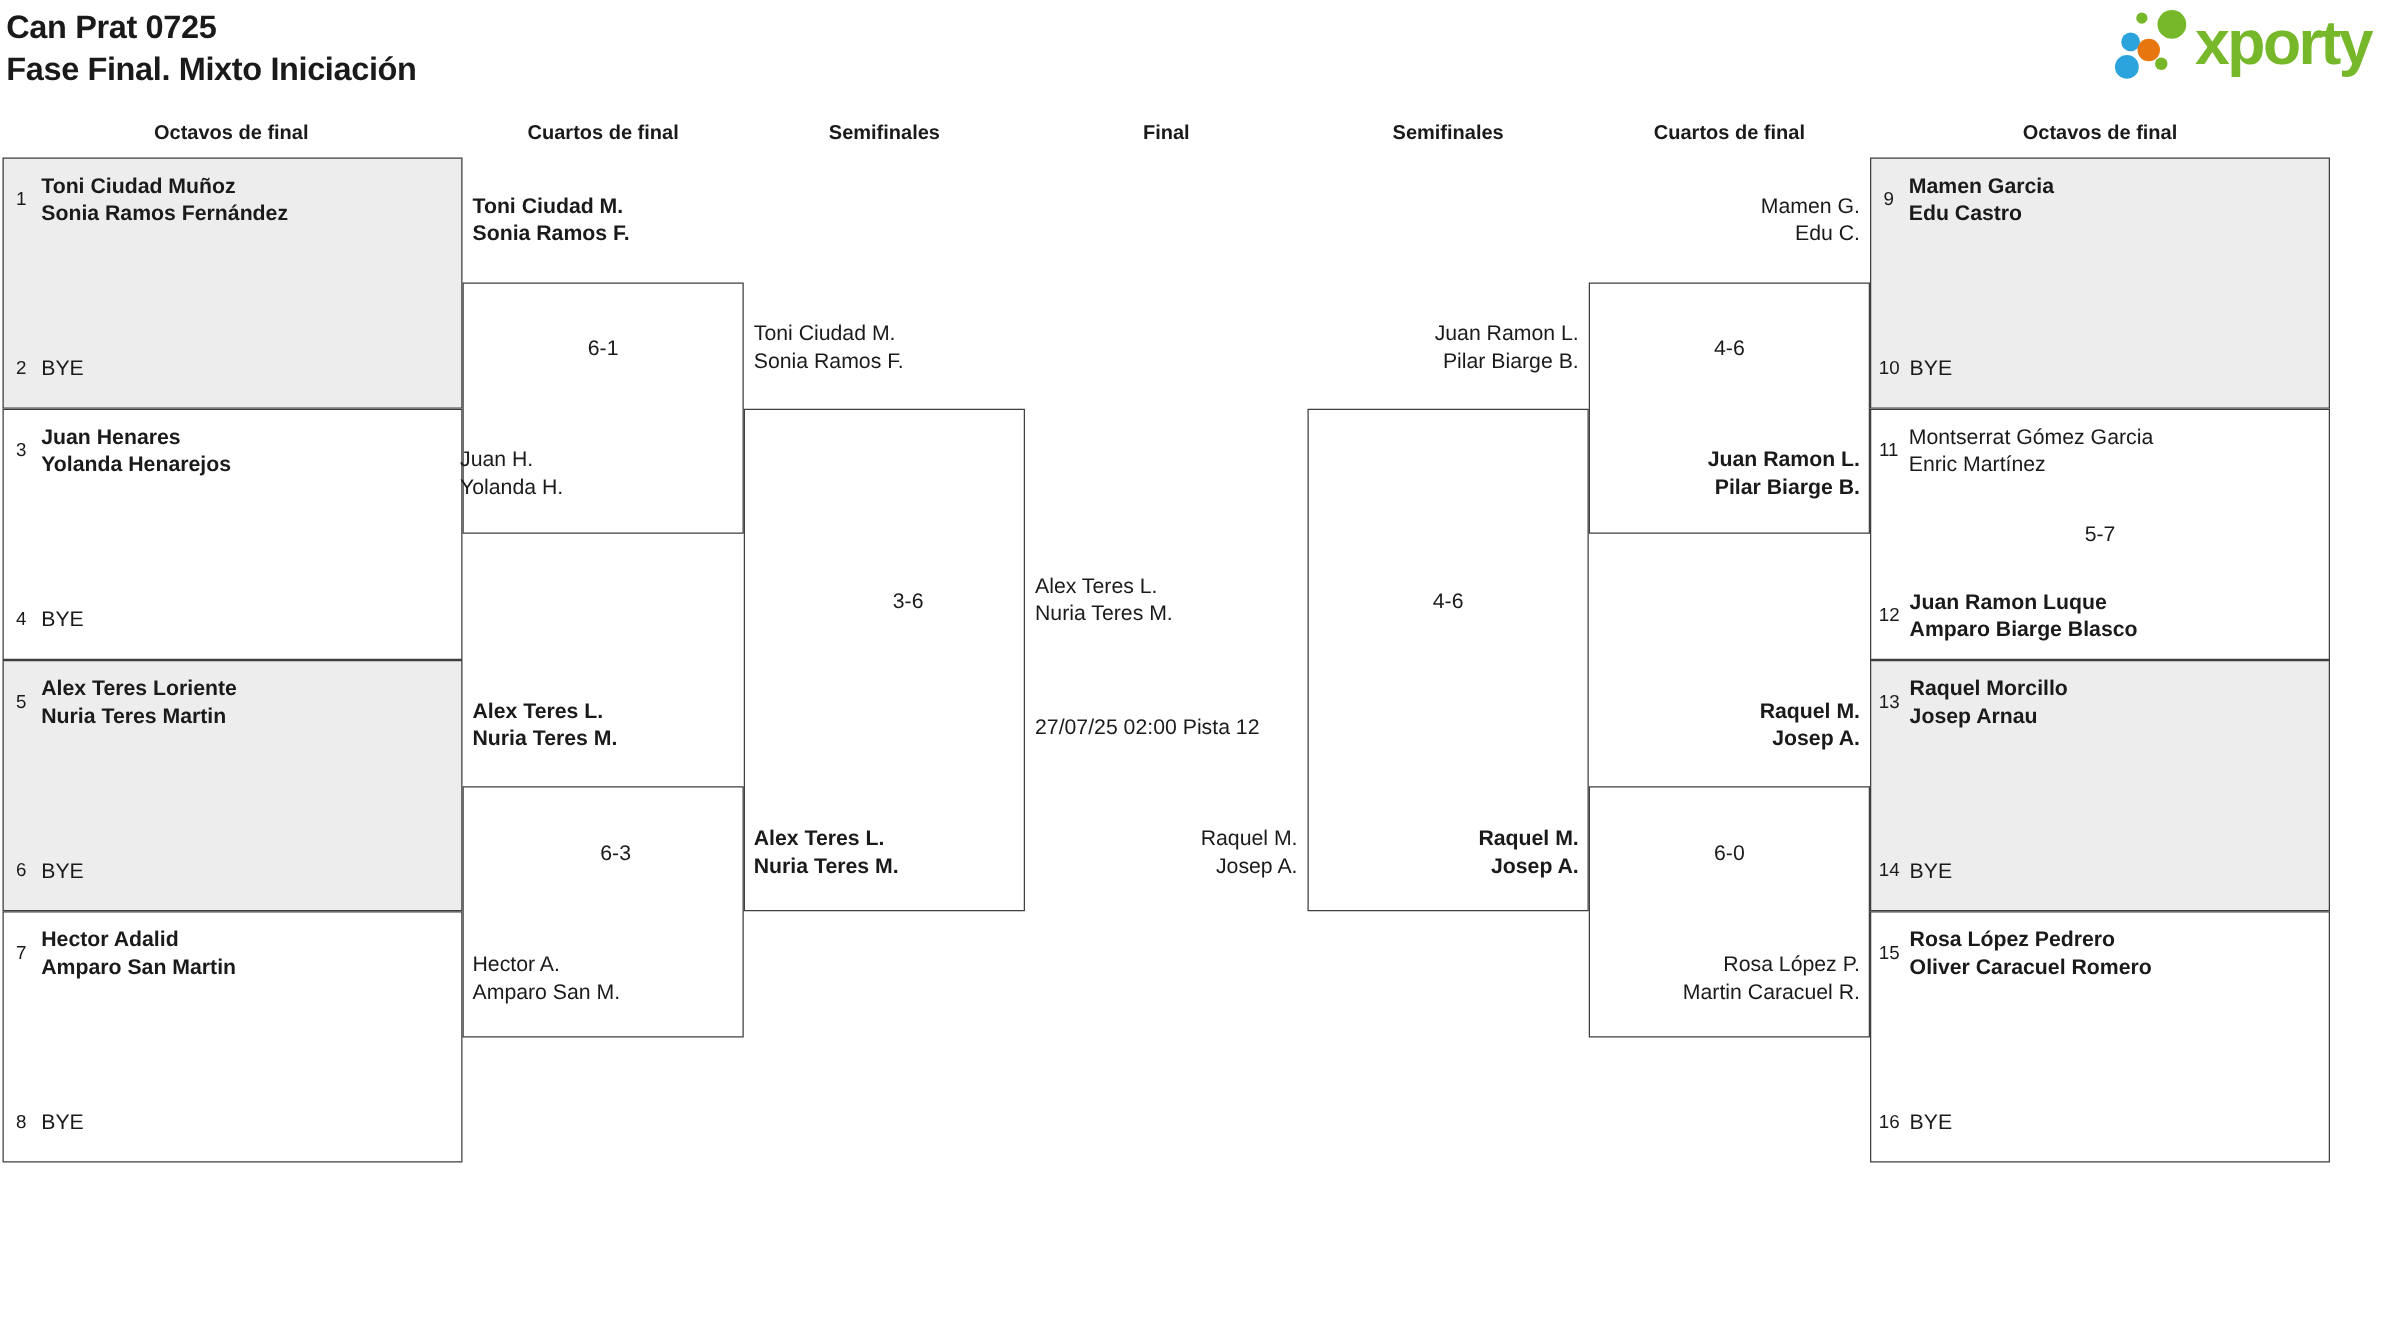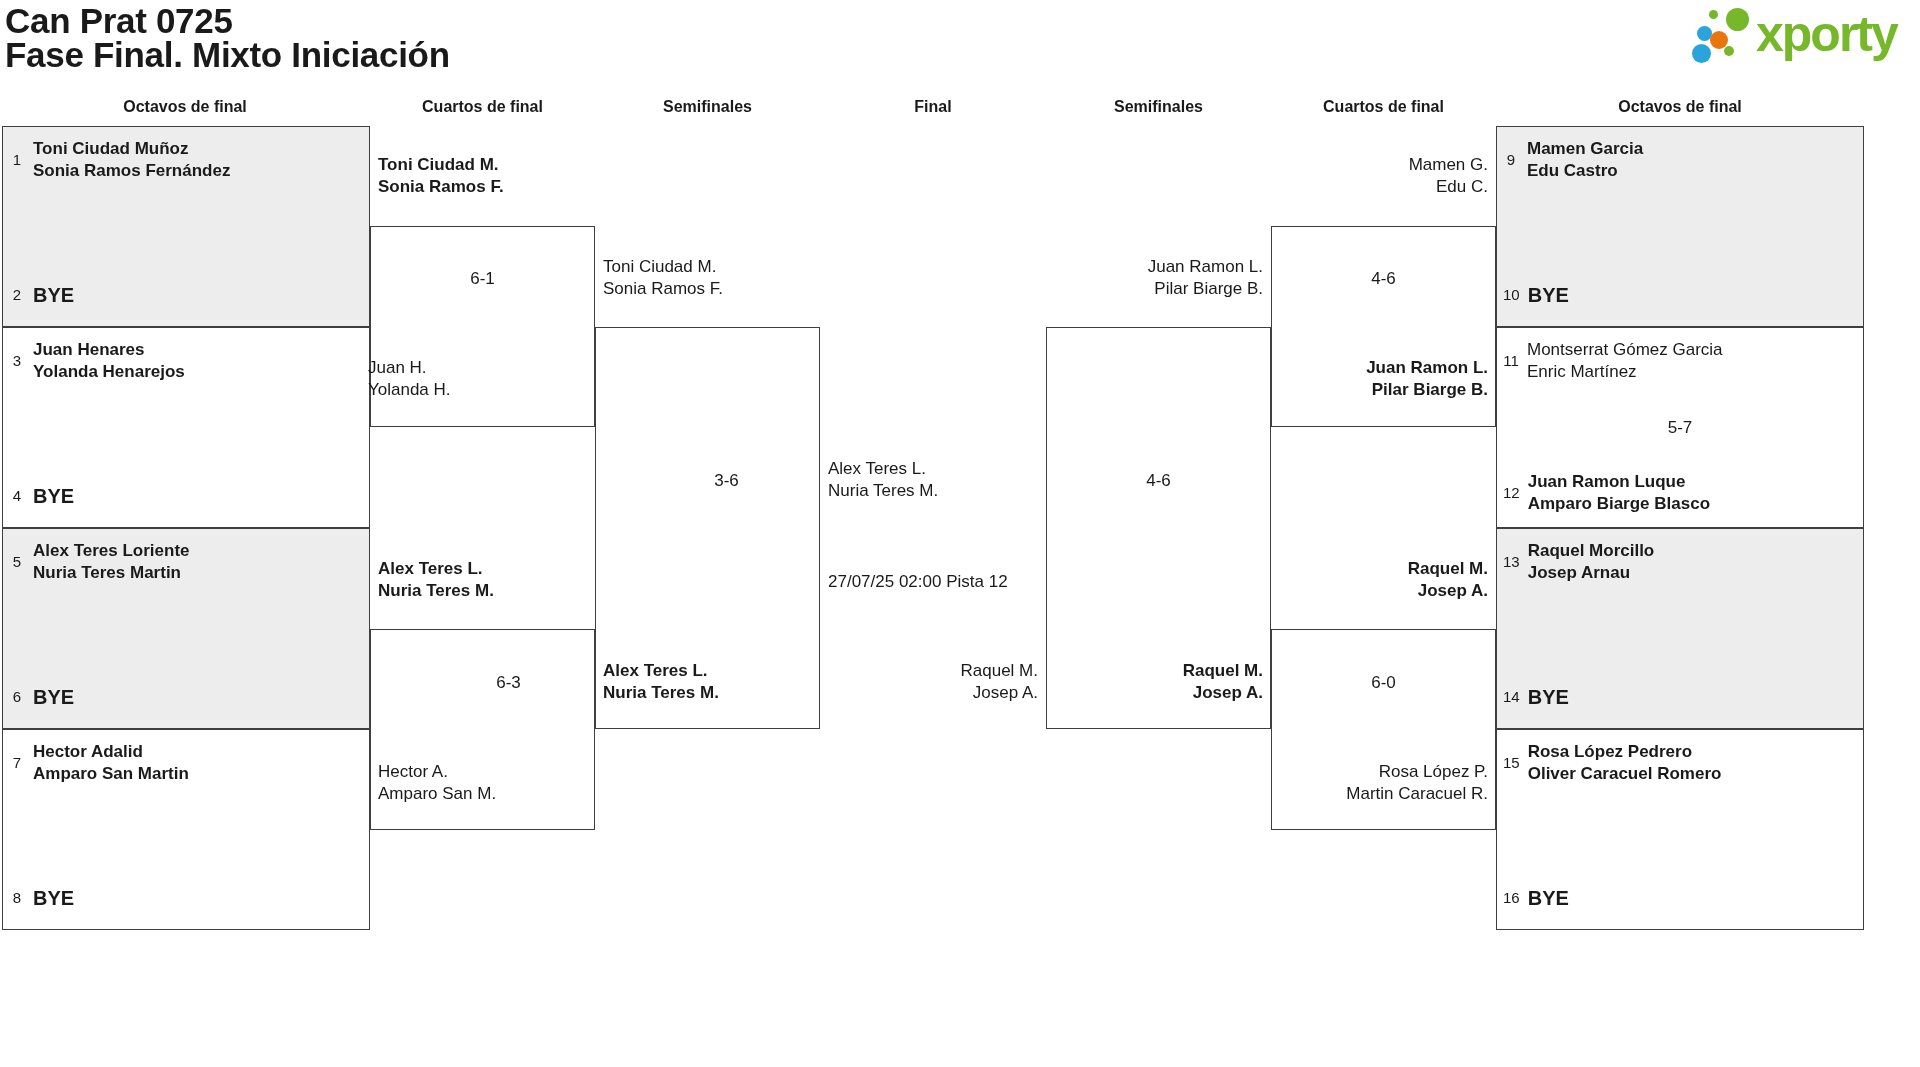--- a/index.html
+++ b/index.html
@@ -1,33 +1,33 @@
 <!DOCTYPE html>
 <html><head>
 <meta charset="utf-8">
 <style>
   html,body{margin:0;padding:0;background:#fff;}
   body{width:1920px;height:1067px;position:relative;overflow:hidden;
        font-family:"Liberation Sans",sans-serif;color:#1a1a1a;}
   .abs{position:absolute;}
-  .title{left:5px;top:4px;font-size:35px;font-weight:bold;line-height:34px;letter-spacing:-0.3px;}
+  .title{left:5px;top:4px;font-size:26px;font-weight:bold;line-height:34px;letter-spacing:-0.3px;}
   .rh{top:97px;font-size:16px;font-weight:bold;text-align:center;line-height:20px;}
   .obox{position:absolute;width:368px;height:201px;border:1px solid #3f3f3f;
         box-sizing:border-box;background:#fff;}
   .obox.shaded{background:#ededed;}
   .mbox{position:absolute;border:1px solid #3f3f3f;box-sizing:border-box;background:transparent;}
   .entry{position:absolute;left:0;right:0;display:flex;align-items:center;padding-left:6px;}
   .etop{top:11px;}
   .ebot1{bottom:20px;}
   .ebot2{bottom:12px;}
   .num{font-size:15px;line-height:22px;min-width:16px;text-align:center;flex:0 0 auto;}
   .names{margin-left:8px;font-size:17px;line-height:22px;white-space:nowrap;}
   .names .ln{display:block;}
   .bold{font-weight:bold;}
-  .byetxt{margin-left:8px;font-size:20px;line-height:22px;font-weight:bold;}
+  .byetxt{margin-left:8px;font-size:17px;line-height:22px;}
   .lbl{position:absolute;font-size:17px;line-height:22px;white-space:nowrap;}
   .lbl .ln{display:block;}
   .ralign{text-align:right;}
   .score{position:absolute;font-size:17px;line-height:22px;text-align:center;}
   .logo{position:absolute;left:1688px;top:4px;width:230px;height:62px;}
   .dot{position:absolute;border-radius:50%;}
   .logotext{position:absolute;left:68px;top:-1px;font-size:50px;font-weight:800;
             letter-spacing:-2px;line-height:62px;}
 </style>
 </head>
@@ -187,21 +187,21 @@
 <div class="score" style="left:370px;width:225px;top:268px;">6-1</div>
 <div class="lbl" style="left:368px;top:357px;">
   <span class="ln">Juan H.</span>
   <span class="ln">Yolanda H.</span>
 </div>
 
 <div class="lbl bold" style="left:378px;top:558px;">
   <span class="ln">Alex Teres L.</span>
   <span class="ln">Nuria Teres M.</span>
 </div>
-<div class="score" style="left:370px;width:245px;top:672px;margin-left:16px;">6-3</div>
+<div class="score" style="left:370px;width:245px;top:672px;">6-3</div>
 <div class="lbl" style="left:378px;top:761px;">
   <span class="ln">Hector A.</span>
   <span class="ln">Amparo San M.</span>
 </div>
 
 <div class="lbl" style="left:603px;top:256px;">
   <span class="ln">Toni Ciudad M.</span>
   <span class="ln">Sonia Ramos F.</span>
 </div>
 <div class="score" style="left:595px;width:263px;top:470px;">3-6</div>

